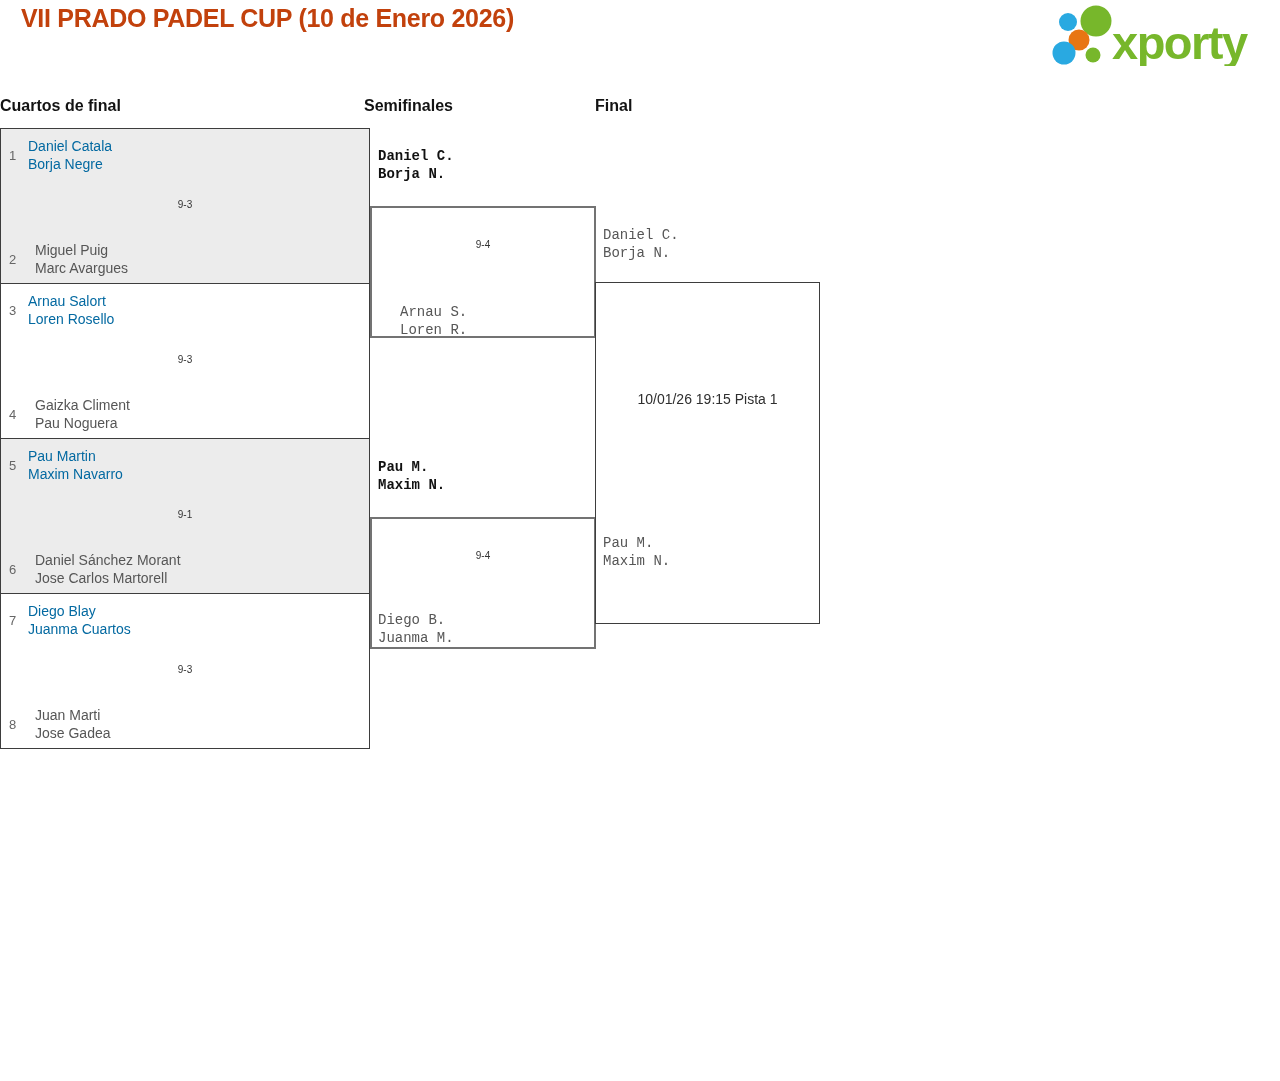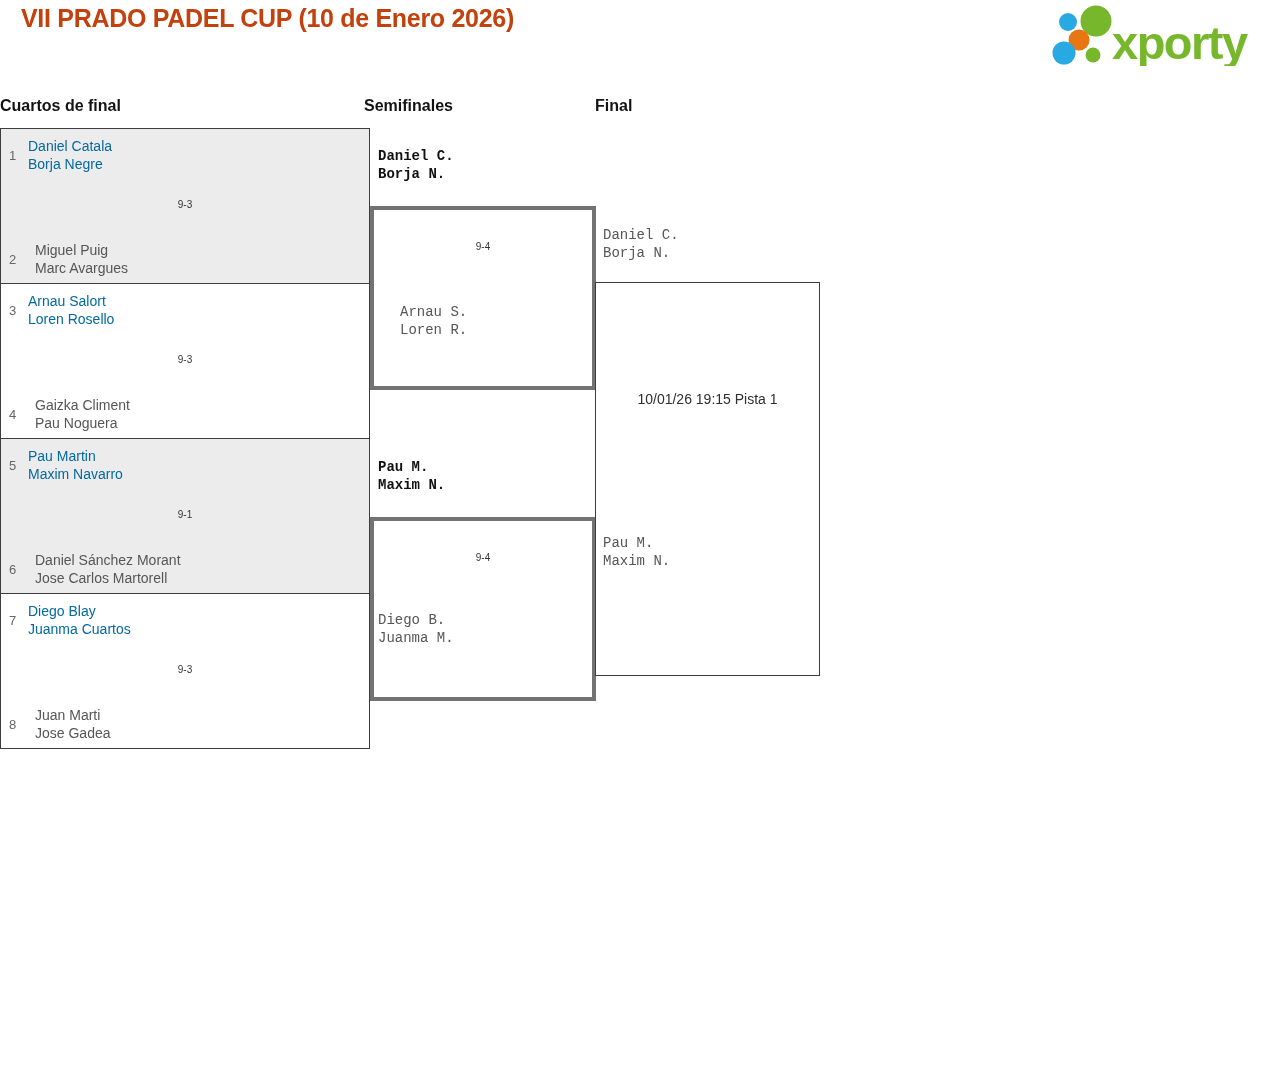--- a/index.html
+++ b/index.html
@@ -55,26 +55,26 @@
   .names { font-size: 14px; line-height: 18px; }
   .names.winner { font-weight: normal; color: #0369a1; }
   .names.loser { color: #565656; margin-left: 7px; }
   .score {
     position: absolute; left: 0; right: 0; top: 70px;
     text-align: center; font-size: 10px; color: #333333;
   }
 
   
   .sf-box {
-    position: absolute; left: 370px; width: 226px; height: 184px;
-    border: 4px solid #737373; background: transparent;
+    position: absolute; left: 370px; width: 226px; height: 132px;
+    border: 2px solid #737373; background: transparent;
   }
   .sf-box .score { top: 31px; }
   .final-box {
-    position: absolute; left: 595px; top: 282px; width: 225px; height: 394px;
+    position: absolute; left: 595px; top: 282px; width: 225px; height: 342px;
     border: 1px solid #3d3d3d; background: transparent;
   }
   .schedule {
     position: absolute; left: 0; right: 0; top: 108px;
     text-align: center; font-size: 14px; color: #2e2e2e; white-space: nowrap;
   }
 
   
   .pair-label {
     position: absolute; font-size: 14px; line-height: 18px; white-space: nowrap; font-family: Liberation Mono, monospace;

